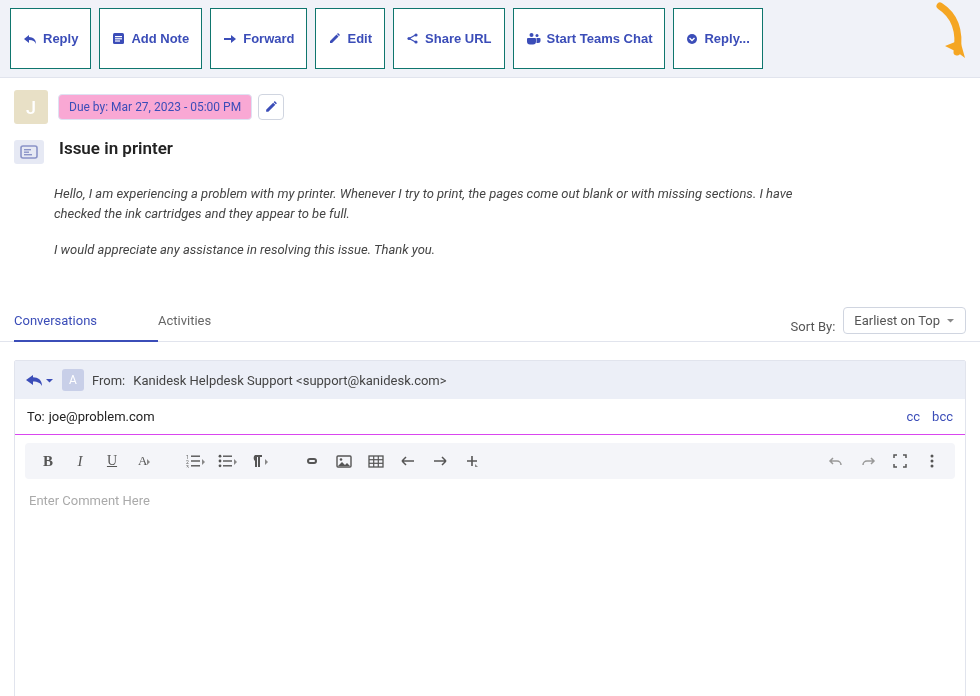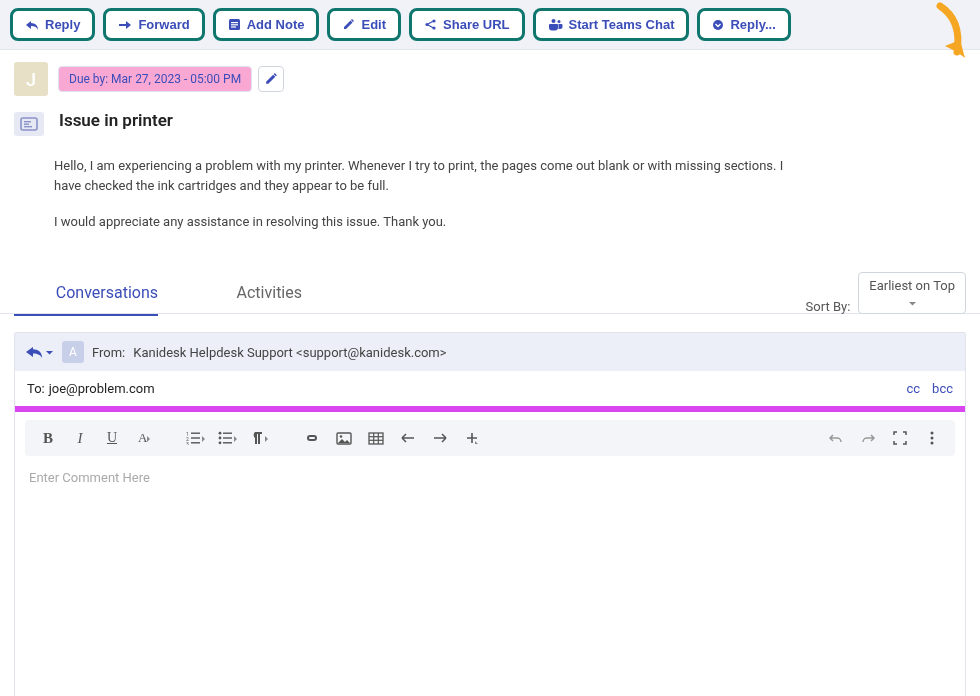--- a/index.html
+++ b/index.html
@@ -16,23 +16,23 @@
   
   .toolbar {
     background: #f0f2f8;
     border-bottom: 1px solid #e1e4ed;
     padding: 8px 10px;
     display: flex;
     gap: 8px;
   }
   .toolbar button {
     background: #fff;
-    border: 3px solid #0f766e;
-    border-radius: 8px;
-    padding: 6px 12px;
+    border: 1px solid #0f766e;
+    border-radius: 0;
+    padding: 22px 12px;
     font-size: 13px;
     color: #3b4db8;
     font-weight: 600;
     display: flex;
     align-items: center;
     gap: 6px;
     cursor: pointer;
   }
   .toolbar button .ticon { display:inline-block; }
   .toolbar button svg { display:block; }
@@ -103,36 +103,36 @@
   }
   .title-icon svg { display:block; }
   .title-row h2 { font-size:17px; font-weight:600; color:#222; }
 
   .body-text {
     padding: 10px 54px 24px 54px;
     color:#444;
     line-height:1.55;
     max-width: 860px;
   }
-  .body-text p { margin-bottom: 16px; }
+  .body-text p { margin-bottom: 16px; font-style: italic; }
 
   .tabs-row {
     border-bottom:1px solid #e1e4ed;
     display:flex;
     align-items:center;
     padding: 0 14px;
     height:42px;
   }
   .tab {
     width:144px;
-    text-align:right;
+    text-align:left;
     padding:12px 0;
     color:#666;
     cursor:pointer;
-    font-size:16px;
+    font-size:13px;
   }
   .tab.active {
     color:#3b4db8;
     border-bottom:2px solid #3b4db8;
     margin-bottom:-1px;
   }
   .sort-area {
     margin-left:auto;
     display:flex;
     align-items:flex-end;
@@ -140,21 +140,20 @@
     color:#555;
   }
   .sort-select {
     border:1px solid #d0d5e0;
     border-radius:4px;
     background:#fff;
     padding:5px 10px;
     display:flex; align-items:center; gap:6px;
     cursor:pointer;
     color:#555;
-    flex-direction:column;
   }
 
   
   .compose {
     margin: 18px 14px;
     border:1px solid #e1e4ed;
     border-radius:2px;
   }
   .compose-top {
     background:#eceff7;
@@ -173,21 +172,21 @@
     border-radius:3px;
     display:flex; align-items:center; justify-content:center;
     font-size:12px;
   }
   .compose-to {
     padding:10px 12px;
     display:flex;
     align-items:center;
     gap:4px;
     color:#222;
-    border-bottom:6px solid #d946ef;
+    border-bottom:1px solid #d946ef;
   }
   .compose-to .right-links {
     margin-left:auto;
     display:flex; gap:12px;
     color:#3b4db8;
     font-size:13px;
   }
   .compose-to .right-links span { cursor:pointer; }
 
   .editor-toolbar {
@@ -237,36 +236,36 @@
   <button>
     <span class="ticon">
         <svg width="14" height="12" viewBox="0 0 14 12">
           <path d="M6 2 L1 6 L6 10 L6 7 C10 7 12 8.5 13 11 C13 6 10 4.2 6 4 Z" fill="#3b4db8"></path>
         </svg>
       </span>
     <span>Reply</span>
   </button>
   <button>
     <span class="ticon">
-        <svg width="14" height="12" viewBox="0 0 14 12">
-          <path d="M8 2 L13 6 L8 10 L8 7 L1 7 L1 5 L8 5 Z" fill="#3b4db8"></path>
-        </svg>
-      </span>
-    <span>Forward</span>
-  </button>
-  <button>
-    <span class="ticon">
         <svg width="13" height="13" viewBox="0 0 13 13">
           <rect x="1" y="1" width="11" height="11" rx="1.5" fill="#3b4db8"></rect>
           <rect x="3" y="4" width="7" height="1.2" fill="#fff"></rect>
           <rect x="3" y="6.2" width="7" height="1.2" fill="#fff"></rect>
           <rect x="3" y="8.4" width="5" height="1.2" fill="#fff"></rect>
         </svg>
       </span>
     <span>Add Note</span>
+  </button>
+  <button>
+    <span class="ticon">
+        <svg width="14" height="12" viewBox="0 0 14 12">
+          <path d="M8 2 L13 6 L8 10 L8 7 L1 7 L1 5 L8 5 Z" fill="#3b4db8"></path>
+        </svg>
+      </span>
+    <span>Forward</span>
   </button>
   <button>
     <span class="ticon">
         <svg width="13" height="13" viewBox="0 0 13 13">
           <path d="M2 11 L2 9 L8.5 2.5 L10.5 4.5 L4 11 Z M9 2 L11 4 L12 3 L10 1 Z" fill="#3b4db8"></path>
         </svg>
       </span>
     <span>Edit</span>
   </button>
   <button>

